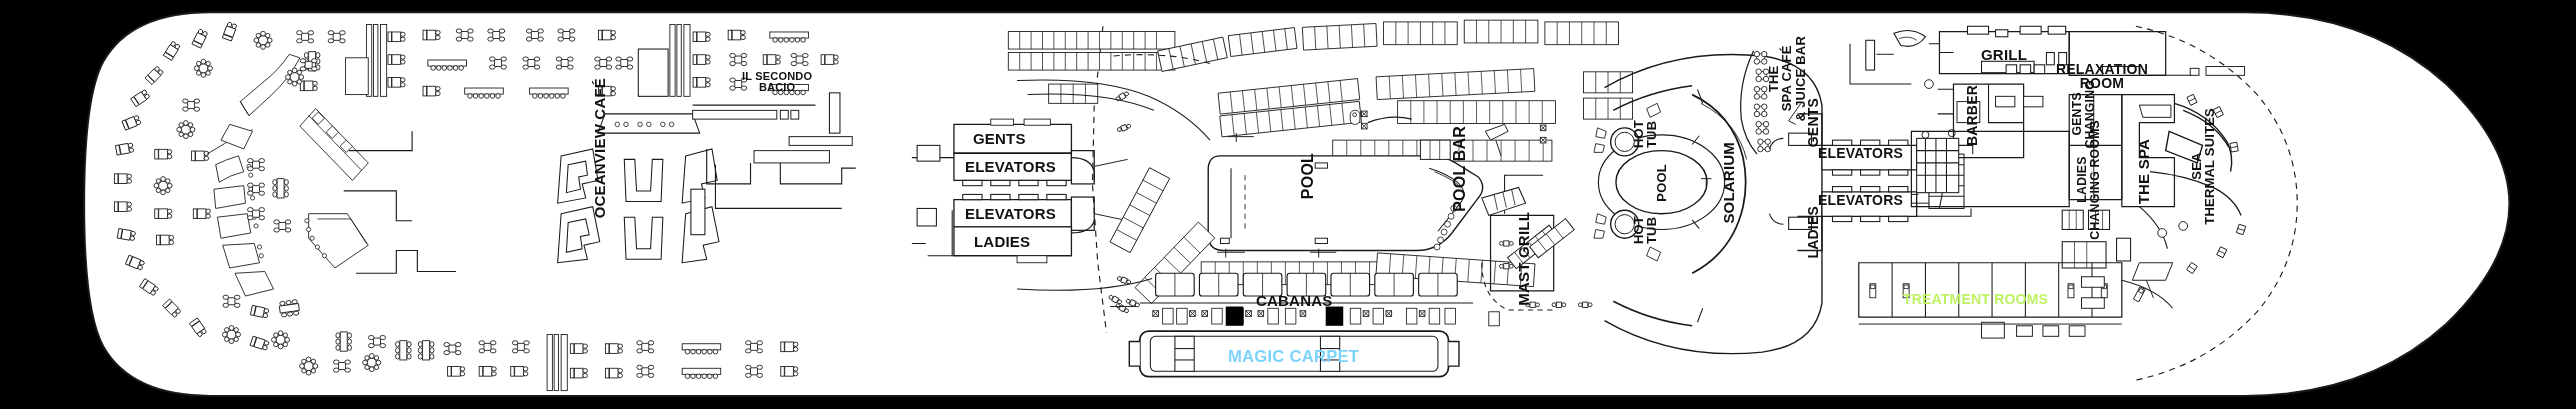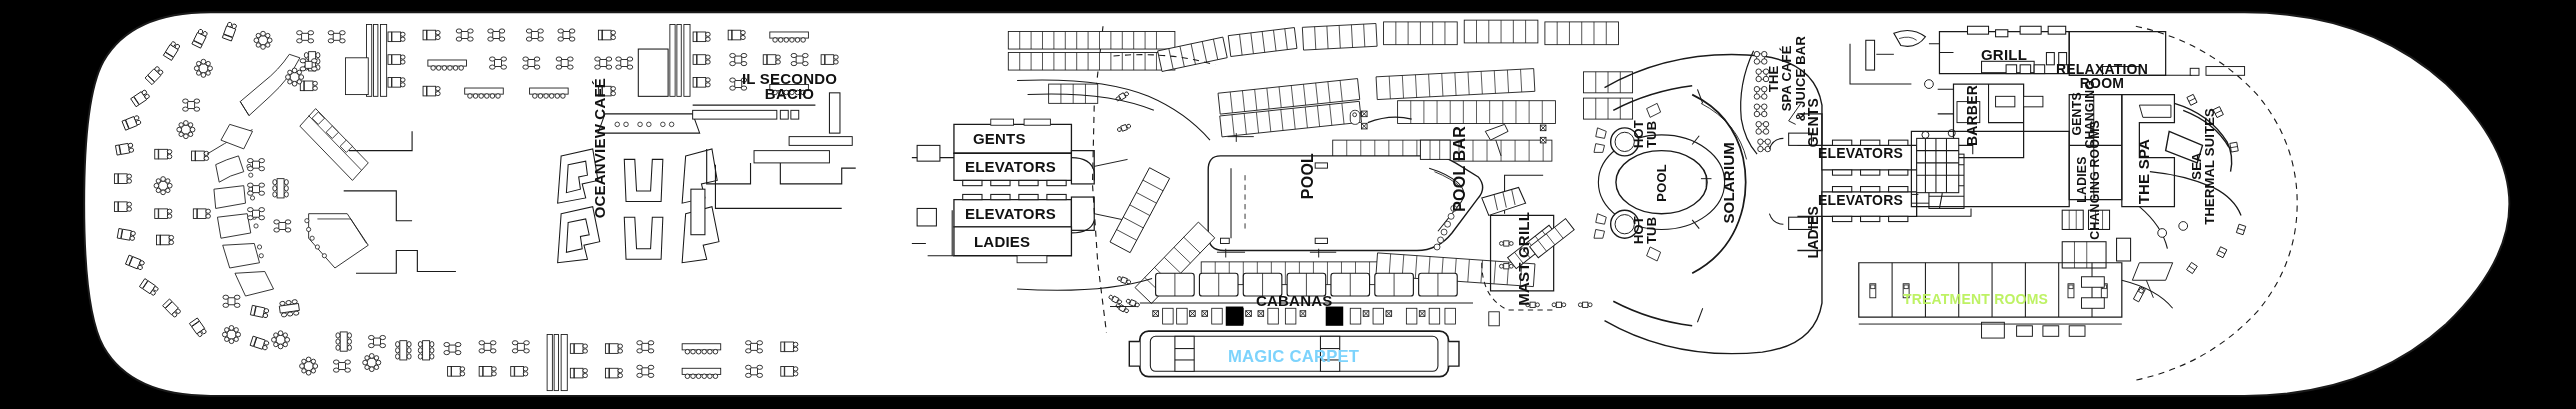--- a/index.html
+++ b/index.html
@@ -1006,21 +1006,21 @@
         <line x1="1506" y1="411" x2="1528" y2="411"></line>
       </g>
       <path d="M 1300 390 L 1288 390 L 1288 418 L 1300 418" fill="#fff" stroke="#1a1a1a" stroke-width="1.6"></path>
       <path d="M 1652 390 L 1664 390 L 1664 418 L 1652 418" fill="#fff" stroke="#1a1a1a" stroke-width="1.6"></path>
     </g>
 
   </svg>
 
   <div id="labelLayer">
       <div class="lbl vert-up" style="font-size: 15px; color: rgb(17, 17, 17); left: 592px; top: 78px;">OCEANVIEW CAFÉ</div>
-      <div class="lbl" style="font-size: 15px; color: rgb(17, 17, 17); left: 742px; top: 71px;">IL SECONDO
+      <div class="lbl" style="font-size: 11px; color: rgb(17, 17, 17); left: 742px; top: 71px;">IL SECONDO
 BACIO</div>
       <div class="lbl" style="font-size: 15px; color: rgb(17, 17, 17); left: 973px; top: 131px;">GENTS</div>
       <div class="lbl" style="font-size: 15px; color: rgb(17, 17, 17); left: 965px; top: 159px;">ELEVATORS</div>
       <div class="lbl" style="font-size: 15px; color: rgb(17, 17, 17); left: 965px; top: 206px;">ELEVATORS</div>
       <div class="lbl" style="font-size: 15px; color: rgb(17, 17, 17); left: 974px; top: 234px;">LADIES</div>
       <div class="lbl vert-up" style="font-size: 16px; color: rgb(17, 17, 17); left: 1300px; top: 153px;">POOL</div>
       <div class="lbl vert-up" style="font-size: 16px; color: rgb(17, 17, 17); left: 1452px; top: 126px;">POOL BAR</div>
       <div class="lbl" style="font-size: 15px; color: rgb(17, 17, 17); left: 1256px; top: 293px; text-align: center;">CABANAS</div>
       <div class="lbl" style="font-size: 16.7px; color: #7dd3fc; left: 1228px; top: 348px;">MAGIC CARPET</div>
       <div class="lbl vert-up" style="font-size: 15px; color: rgb(17, 17, 17); left: 1516px; top: 212px;">MAST GRILL</div>

